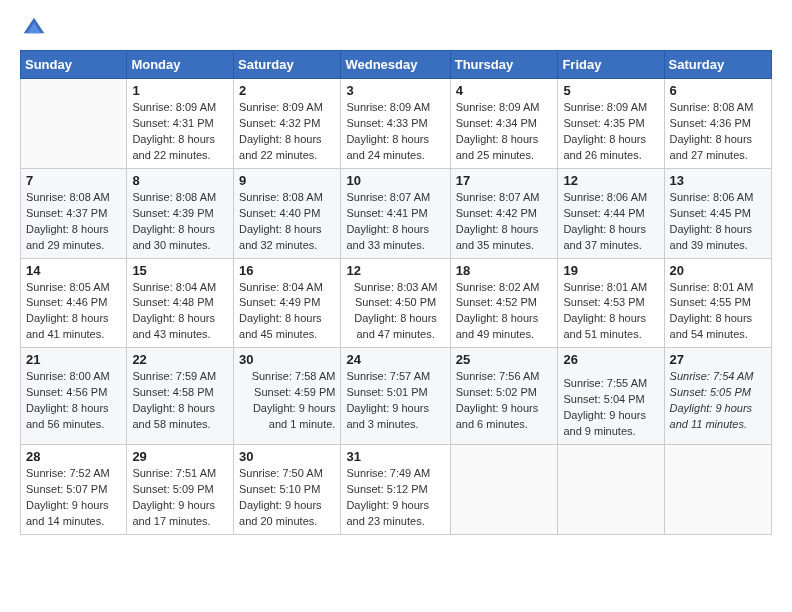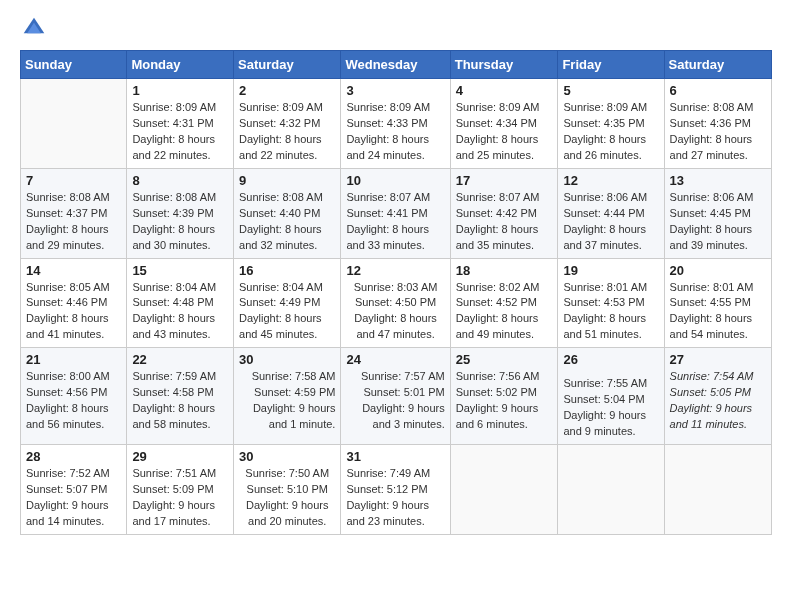--- a/index.html
+++ b/index.html
@@ -281,21 +281,21 @@
           </td>
           <td>
             <div class="day-num">30</div>
             <div class="day-info" style="white-space: pre-line; text-align: right;">Sunrise: 7:58 AM
 Sunset: 4:59 PM
 Daylight: 9 hours
 and 1 minute.</div>
           </td>
           <td>
             <div class="day-num">24</div>
-            <div class="day-info" style="white-space: pre-line; text-align: right;">Sunrise: 7:57 AM
+            <div class="day-info" style="white-space: pre-line;">Sunrise: 7:57 AM
 Sunset: 5:01 PM
 Daylight: 9 hours
 and 3 minutes.</div>
           </td>
           <td>
             <div class="day-num">25</div>
             <div class="day-info" style="white-space: pre-line;">Sunrise: 7:56 AM
 Sunset: 5:02 PM
 Daylight: 9 hours
 and 6 minutes.</div>
@@ -325,21 +325,21 @@
           </td>
           <td>
             <div class="day-num">29</div>
             <div class="day-info" style="white-space: pre-line;">Sunrise: 7:51 AM
 Sunset: 5:09 PM
 Daylight: 9 hours
 and 17 minutes.</div>
           </td>
           <td>
             <div class="day-num">30</div>
-            <div class="day-info" style="white-space: pre-line; text-align: center;">Sunrise: 7:50 AM
+            <div class="day-info" style="white-space: pre-line;">Sunrise: 7:50 AM
 Sunset: 5:10 PM
 Daylight: 9 hours
 and 20 minutes.</div>
           </td>
           <td>
             <div class="day-num">31</div>
             <div class="day-info" style="white-space: pre-line;">Sunrise: 7:49 AM
 Sunset: 5:12 PM
 Daylight: 9 hours
 and 23 minutes.</div>

